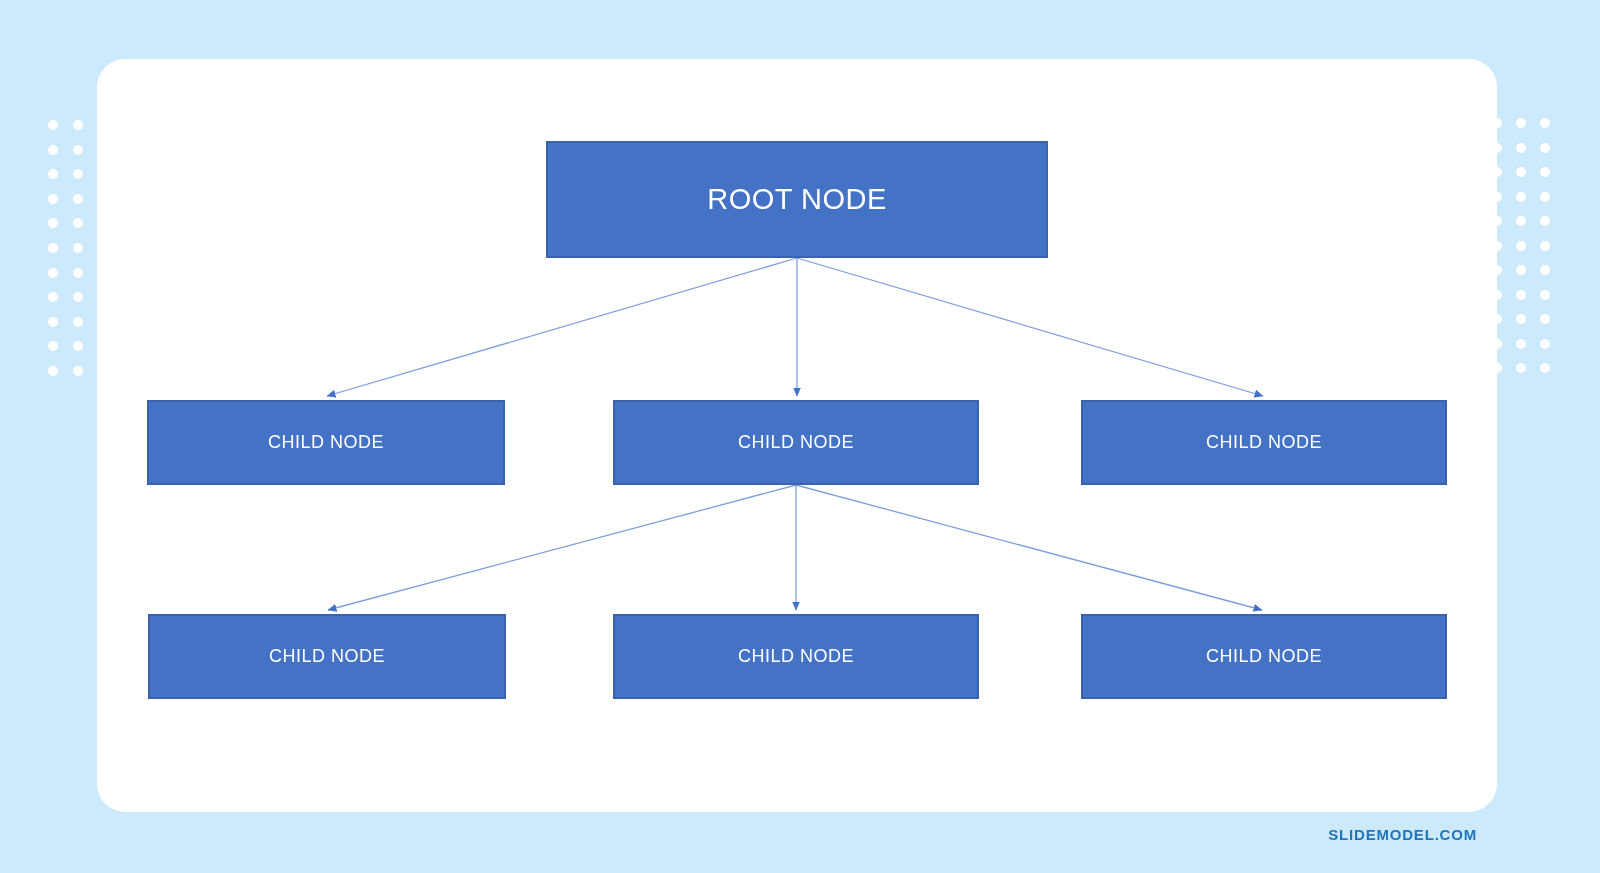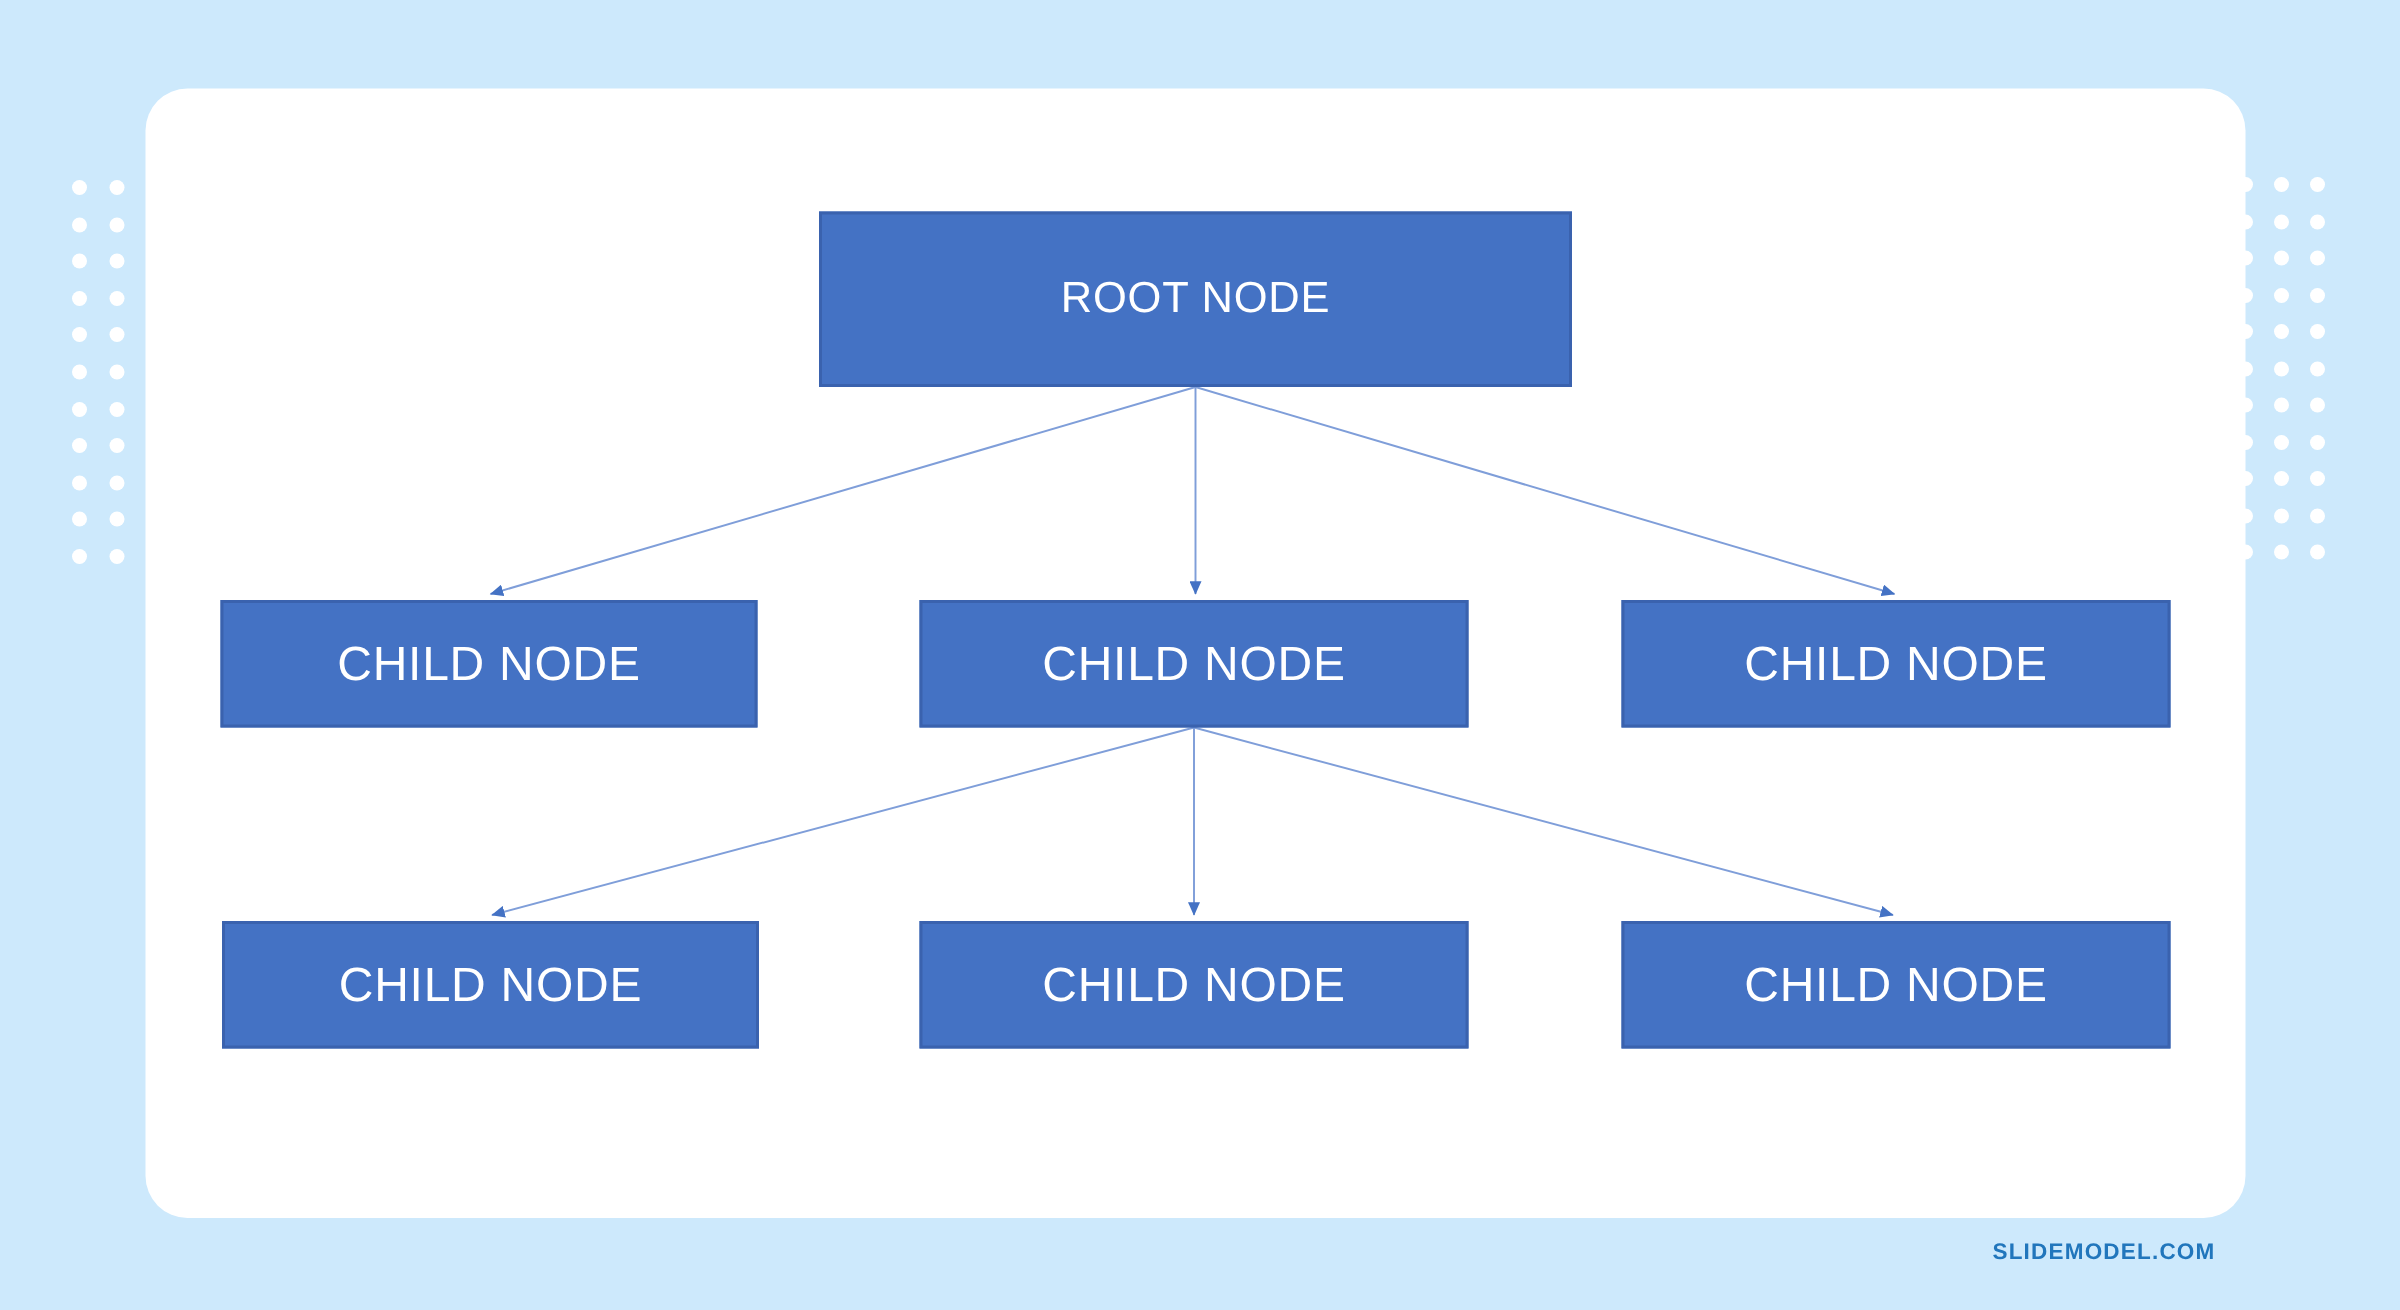--- a/index.html
+++ b/index.html
@@ -27,21 +27,21 @@
     background: var(--card); border-radius: 28px;
   }
   .connectors { position: absolute; left: 0; top: 0; width: 1400px; height: 753px; }
   .node {
     position: absolute;
     background: var(--node-fill);
     border: 2px solid var(--node-border);
     color: var(--node-text);
     display: flex; align-items: center; justify-content: center;
     text-align: center;
-    font-size: 32px;
+    font-size: 18px;
     letter-spacing: 0.5px;
   }
   .node-root { left: 449px; top: 82px; width: 502px; height: 117px; font-size: 29px; }
   .node-l1-0 { left: 50px;  top: 341px; width: 358px; height: 85px; }
   .node-l1-1 { left: 516px; top: 341px; width: 366px; height: 85px; }
   .node-l1-2 { left: 984px; top: 341px; width: 366px; height: 85px; }
   .node-l2-0 { left: 51px;  top: 555px; width: 358px; height: 85px; }
   .node-l2-1 { left: 516px; top: 555px; width: 366px; height: 85px; }
   .node-l2-2 { left: 984px; top: 555px; width: 366px; height: 85px; }
   .dots { position: absolute; }

